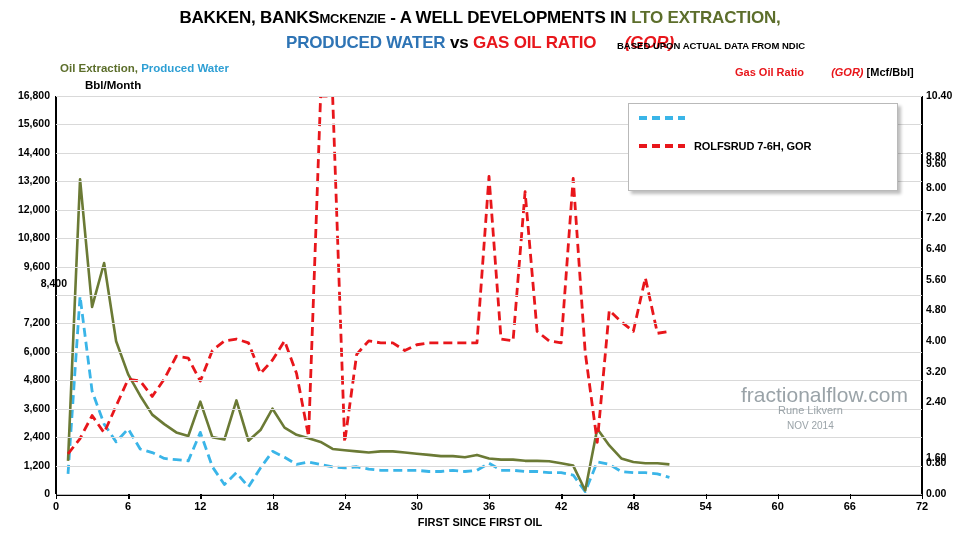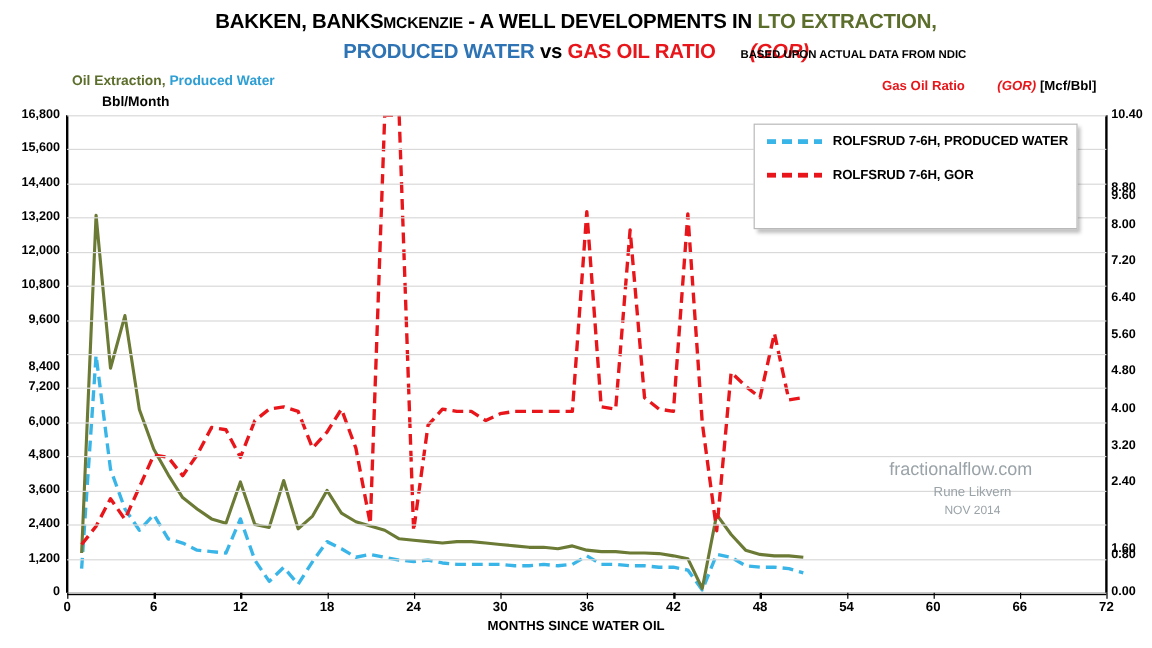--- a/index.html
+++ b/index.html
@@ -36,21 +36,21 @@
   .y2tick{position:absolute;left:0;width:44px;text-align:right;font-size:10.5px;font-weight:bold;color:#000;transform:translateY(-7px);}
   .xtick{position:absolute;top:500px;font-size:11px;font-weight:bold;color:#000;transform:translateX(-50%);}
   .xtickmark{position:absolute;width:1.4px;height:5px;background:#000;top:494px;}
 
   
   #legend{position:absolute;left:628px;top:103px;width:268px;height:86px;background:#ffffff;border:1px solid #b9b9b9;box-shadow:3px 3px 3px rgba(0,0,0,0.25);}
   .leg-row{position:relative;height:28px;display:flex;align-items:center;padding-left:10px;}
   .leg-text{font-size:11px;font-weight:bold;color:#000;letter-spacing:-0.1px;}
 
   
-  #wm1{position:absolute;left:741px;top:383px;font-size:15px;color:#9aa3a8;font-weight:normal;}
+  #wm1{position:absolute;left:741px;top:383px;font-size:21px;color:#9aa3a8;font-weight:normal;}
   #wm2{position:absolute;left:778px;top:404px;font-size:11px;color:#9aa3a8;}
   #wm3{position:absolute;left:787px;top:420px;font-size:10px;color:#9aa3a8;}
 
   svg{display:block;}
 </style>
 </head>
 <body>
 
 <div id="stage">
 
@@ -58,21 +58,21 @@
     <span>BAKKEN, BANKS</span><span class="t-small">MCKENZIE</span><span> - A WELL DEVELOPMENTS IN </span><span class="t-green">LTO EXTRACTION,</span>
   </div>
   <div class="title-line" id="title2">
     <span class="t-blue">PRODUCED WATER</span><span> vs </span><span class="t-red">GAS OIL RATIO </span><span class="t-red t-italic">(GOR)</span>
   </div>
   <div id="subnote">BASED UPON ACTUAL DATA FROM NDIC</div>
 
   <div id="leftcap1"><span>Oil Extraction,</span><span class="pw"> Produced Water</span></div>
   <div id="leftcap2">Bbl/Month</div>
   <div id="rightcap"><span>Gas Oil Ratio </span><span class="t-italic">(GOR)</span><span class="blk"> [Mcf/Bbl]</span></div>
-  <div id="xlabel">MONTHS SINCE WATER OIL</div>
+  <div id="xlabel">FIRST SINCE FIRST OIL</div>
 
   <div id="axis-left"></div>
   <div id="axis-right"></div>
   <div id="axis-bottom"></div>
 
   <div id="plot">
     <div id="grid">
         <div class="gridline" style="top: 398px; background: rgb(189, 189, 189);"></div>
         <div class="gridline" style="top: 369.571px;"></div>
         <div class="gridline" style="top: 341.143px;"></div>
@@ -97,21 +97,21 @@
   </div>
 
   <div id="yticks">
       <div class="ytick" style="top: 494px; left: 0px; width: 50px;">0</div>
       <div class="ytick" style="top: 465.571px; left: 0px; width: 50px;">1,200</div>
       <div class="ytick" style="top: 437.143px; left: 0px; width: 50px;">2,400</div>
       <div class="ytick" style="top: 408.714px; left: 0px; width: 50px;">3,600</div>
       <div class="ytick" style="top: 380.286px; left: 0px; width: 50px;">4,800</div>
       <div class="ytick" style="top: 351.857px; left: 0px; width: 50px;">6,000</div>
       <div class="ytick" style="top: 323.429px; left: 0px; width: 50px;">7,200</div>
-      <div class="ytick" style="top: 306px; left: 0px; width: 50px;">8,400</div>
+      <div class="ytick" style="top: 284px; left: 0px; width: 50px; padding-left: 17px;">8,400</div>
       <div class="ytick" style="top: 266.571px; left: 0px; width: 50px;">9,600</div>
       <div class="ytick" style="top: 238.143px; left: 0px; width: 50px;">10,800</div>
       <div class="ytick" style="top: 209.714px; left: 0px; width: 50px;">12,000</div>
       <div class="ytick" style="top: 181.286px; left: 0px; width: 50px;">13,200</div>
       <div class="ytick" style="top: 152.857px; left: 0px; width: 50px;">14,400</div>
       <div class="ytick" style="top: 124.429px; left: 0px; width: 50px;">15,600</div>
       <div class="ytick" style="top: 96px; left: 0px; width: 50px;">16,800</div>
     </div>
   <div id="y2ticks">
       <div class="y2tick" style="top: 494px; left: 926px; width: 34px; text-align: left;">0.00</div>
@@ -154,21 +154,20 @@
       <div class="xtick" style="left: 777.667px;">60</div>
       <div class="xtickmark" style="left: 849.833px;"></div>
       <div class="xtick" style="left: 849.833px;">66</div>
       <div class="xtickmark" style="left: 922px;"></div>
       <div class="xtick" style="left: 922px;">72</div>
     </div>
 
   <div id="legend">
       <div class="leg-row">
         <div style="width: 46px; height: 4px; margin-right: 9px; flex: 0 0 46px; background: repeating-linear-gradient(to right, rgb(58, 181, 232) 0px, rgb(58, 181, 232) 8px, transparent 8px, transparent 13px);"></div>
-        <span class="leg-text">ROLFSRUD 7-6H, PRODUCED WATER</span>
       </div>
       <div class="leg-row">
         <div style="width: 46px; height: 4px; margin-right: 9px; flex: 0 0 46px; background: repeating-linear-gradient(to right, rgb(232, 22, 27) 0px, rgb(232, 22, 27) 8px, transparent 8px, transparent 13px);"></div>
         <span class="leg-text">ROLFSRUD 7-6H, GOR</span>
       </div>
     </div>
 
   <div id="wm1">fractionalflow.com</div>
   <div id="wm2">Rune Likvern</div>
   <div id="wm3">NOV 2014</div>

